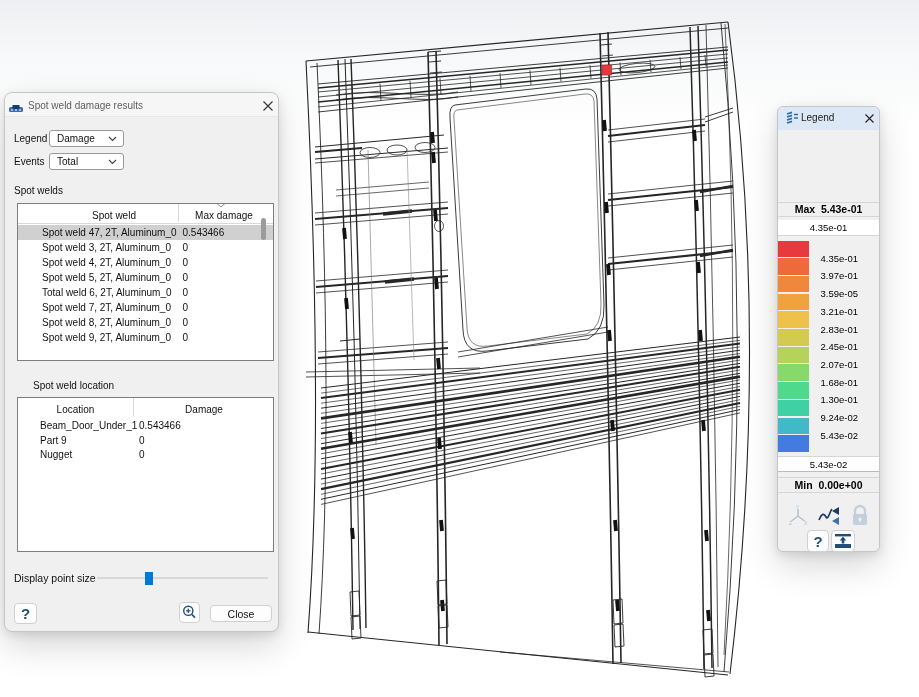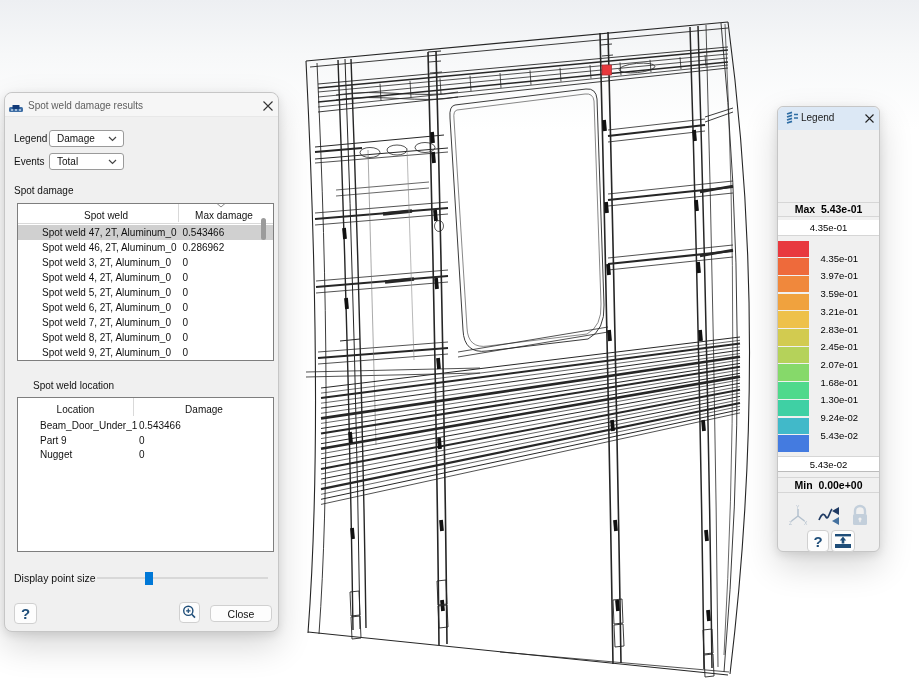--- a/index.html
+++ b/index.html
@@ -194,52 +194,48 @@
 
   <div class="lab" style="left:9px;top:40px;">Legend</div>
   <div class="combo" style="top:37px;">Damage<svg width="9" height="6" viewBox="0 0 9 6">
         <path d="M1,1 L4.5,4.5 L8,1" stroke="#444" stroke-width="1.2" fill="none"></path>
       </svg></div>
   <div class="lab" style="left:9px;top:63px;">Events</div>
   <div class="combo" style="top:60px;">Total<svg width="9" height="6" viewBox="0 0 9 6">
         <path d="M1,1 L4.5,4.5 L8,1" stroke="#444" stroke-width="1.2" fill="none"></path>
       </svg></div>
 
-  <div class="lab" style="left:9px;top:92px;">Spot damage</div>
+  <div class="lab" style="left:9px;top:92px;">Spot welds</div>
   <div class="tbl" style="top:110px;height:158px;">
-    <div class="th" style="left:8px;width:160px;">Spot weld</div>
+    <div class="th" style="left:16px;width:160px;">Spot weld</div>
     <div class="th" style="left:160px;width:92px;">Max damage</div>
     <svg style="position:absolute;left:198px;top:-1px" width="10" height="5" viewBox="0 0 10 5">
         <path d="M1,0.5 L5,4 L9,0.5" stroke="#888" stroke-width="1" fill="none"></path>
       </svg>
     <div style="position:absolute;left:160px;top:0;width:1px;height:18px;background:#d9d9d9;"></div>
     <div style="position:absolute;left:0;top:19px;width:100%;height:1px;background:#d9d9d9;"></div>
     <div style="position:absolute;left:0;top:21px;width:100%;">
 <div class="trow" style="background:#d0d0d0;">
           <span class="c1">Spot weld 47, 2T, Aluminum_0</span>
           <span class="c2">0.543466</span>
         </div>
 <div class="trow" style="">
-          <span class="c1">Spot weld 46, 2T, Aluminum_0</span>
-          <span class="c2">0.286962</span>
-        </div>
-<div class="trow" style="">
           <span class="c1">Spot weld 3, 2T, Aluminum_0</span>
           <span class="c2">0</span>
         </div>
 <div class="trow" style="">
           <span class="c1">Spot weld 4, 2T, Aluminum_0</span>
           <span class="c2">0</span>
         </div>
 <div class="trow" style="">
           <span class="c1">Spot weld 5, 2T, Aluminum_0</span>
           <span class="c2">0</span>
         </div>
 <div class="trow" style="">
-          <span class="c1">Spot weld 6, 2T, Aluminum_0</span>
+          <span class="c1">Total weld 6, 2T, Aluminum_0</span>
           <span class="c2">0</span>
         </div>
 <div class="trow" style="">
           <span class="c1">Spot weld 7, 2T, Aluminum_0</span>
           <span class="c2">0</span>
         </div>
 <div class="trow" style="">
           <span class="c1">Spot weld 8, 2T, Aluminum_0</span>
           <span class="c2">0</span>
         </div>
@@ -311,21 +307,21 @@
 <div style="position:absolute;left:0;top:204.3px;width:31px;height:16.5px;background:#eec14a;"></div>
 <div style="position:absolute;left:0;top:222.0px;width:31px;height:16.5px;background:#d2cb50;"></div>
 <div style="position:absolute;left:0;top:239.7px;width:31px;height:16.5px;background:#b5d25a;"></div>
 <div style="position:absolute;left:0;top:257.4px;width:31px;height:16.5px;background:#86d96a;"></div>
 <div style="position:absolute;left:0;top:275.1px;width:31px;height:16.5px;background:#4fd98c;"></div>
 <div style="position:absolute;left:0;top:292.8px;width:31px;height:16.5px;background:#3fd0a4;"></div>
 <div style="position:absolute;left:0;top:310.5px;width:31px;height:16.5px;background:#41b9c9;"></div>
 <div style="position:absolute;left:0;top:328.2px;width:31px;height:16.5px;background:#447be0;"></div>
 <div style="position:absolute;right:21px;top:145.7px;font-size:9.5px;line-height:11px;">4.35e-01</div>
 <div style="position:absolute;right:21px;top:163.4px;font-size:9.5px;line-height:11px;">3.97e-01</div>
-<div style="position:absolute;right:21px;top:181.1px;font-size:9.5px;line-height:11px;">3.59e-01</div>
+<div style="position:absolute;right:21px;top:181.1px;font-size:9.5px;line-height:11px;">3.59e-05</div>
 <div style="position:absolute;right:21px;top:198.8px;font-size:9.5px;line-height:11px;">3.21e-01</div>
 <div style="position:absolute;right:21px;top:216.5px;font-size:9.5px;line-height:11px;">2.83e-01</div>
 <div style="position:absolute;right:21px;top:234.2px;font-size:9.5px;line-height:11px;">2.45e-01</div>
 <div style="position:absolute;right:21px;top:251.9px;font-size:9.5px;line-height:11px;">2.07e-01</div>
 <div style="position:absolute;right:21px;top:269.6px;font-size:9.5px;line-height:11px;">1.68e-01</div>
 <div style="position:absolute;right:21px;top:287.3px;font-size:9.5px;line-height:11px;">1.30e-01</div>
 <div style="position:absolute;right:21px;top:305.0px;font-size:9.5px;line-height:11px;">9.24e-02</div>
 <div style="position:absolute;right:21px;top:322.7px;font-size:9.5px;line-height:11px;">5.43e-02</div>
 
   <div style="position:absolute;left:0;top:349px;width:101px;height:16px;background:#fff;border-top:1px solid #d6d6d6;border-bottom:1px solid #bbb;text-align:center;font-size:9.5px;line-height:16px;">5.43e-02</div>

